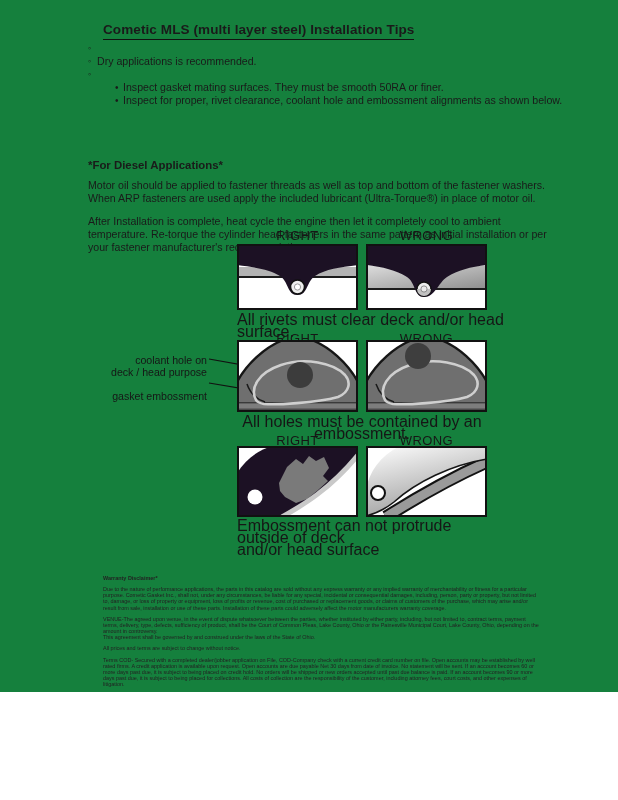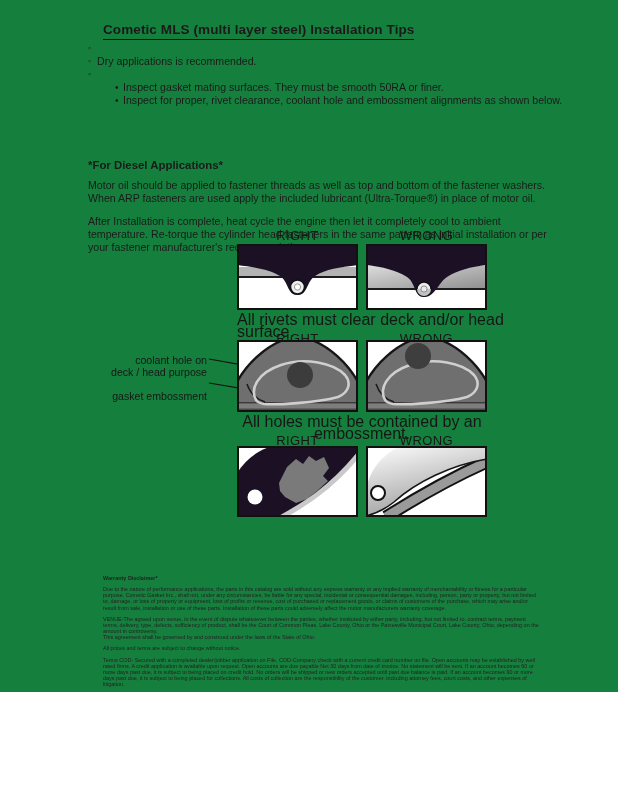--- a/index.html
+++ b/index.html
@@ -177,20 +177,22 @@
         </defs>
         <rect width="121" height="71" fill="#ffffff"></rect>
         <path d="M20,71 C50,52 85,32 121,16" fill="none" stroke="#121212" stroke-width="13"></path>
         <path d="M20,71 C50,52 85,32 121,16" fill="none" stroke="#9a9a9a" stroke-width="9"></path>
         <path d="M34,0 L121,0 L121,13 C85,19 50,36 28,56 C18,64 8,68 0,70 L0,44 C3,26 14,10 34,0 Z" fill="url(#g3w)"></path>
         <path d="M0,70 C8,68 18,64 28,56 C50,36 85,19 121,13" fill="none" stroke="#161616" stroke-width="1.6"></path>
         <circle cx="12" cy="47" r="7" fill="#ffffff" stroke="#111111" stroke-width="2"></circle>
         <rect x="1" y="1" width="119" height="69" fill="none" stroke="#111111" stroke-width="2"></rect>
       </svg>
     </div>
+    <div class="cap pre" style="left:237px;top:292px;width:270px;">Embossment can not protrude outside of deck
+and/or head surface</div>
 
   </div>
 
   <div class="fineprint">
     <p class="fp-head">Warranty Disclaimer*</p>
     <p class="pre">Due to the nature of performance applications, the parts in this catalog are sold without any express warranty or any implied warranty of merchantability or fitness for a particular purpose.  Cometic Gasket Inc., shall not, under any circumstances, be liable for any special, incidental or consequential damages, including, person, party or property, but not limited to, damage, or loss of property or equipment, loss of profits or revenue, cost of purchased or replacement goods, or claims of customers of the purchase, which may arise and/or result from sale, installation or use of these parts.  Installation of these parts could adversely affect the motor manufacturers warranty coverage.</p>
     <p class="pre">VENUE-The agreed upon venue, in the event of dispute whatsoever between the parties, whether instituted by either party, including, but not limited to, contract terms, payment terms, delivery, type, defects, sufficiency of product, shall be the Court of Common Pleas, Lake County, Ohio or the Painesville Municipal Court, Lake County, Ohio, depending on the amount in controversy.
 This agreement shall be governed by and construed under the laws of the State of Ohio.</p>
     <p class="pre">All prices and terms are subject to change without notice.</p>
     <p class="pre">Terms COD- Secured with a completed dealer/jobber application on File, COD-Company check with a current credit card number on file.  Open accounts may be established by well rated firms.  A credit application is available upon request.  Open accounts are due payable Net 30 days from date of invoice.  No statement will be sent.  If an account becomes 60 or more days past due, it is subject to being placed on credit hold.  No orders will be shipped or new orders accepted until past due balance is paid.  If an account becomes 90 or more days past due, it is subject to being placed for collections.  All costs of collection are the responsibility of the customer, including attorney fees, court costs, and other expenses of litigation.</p>

